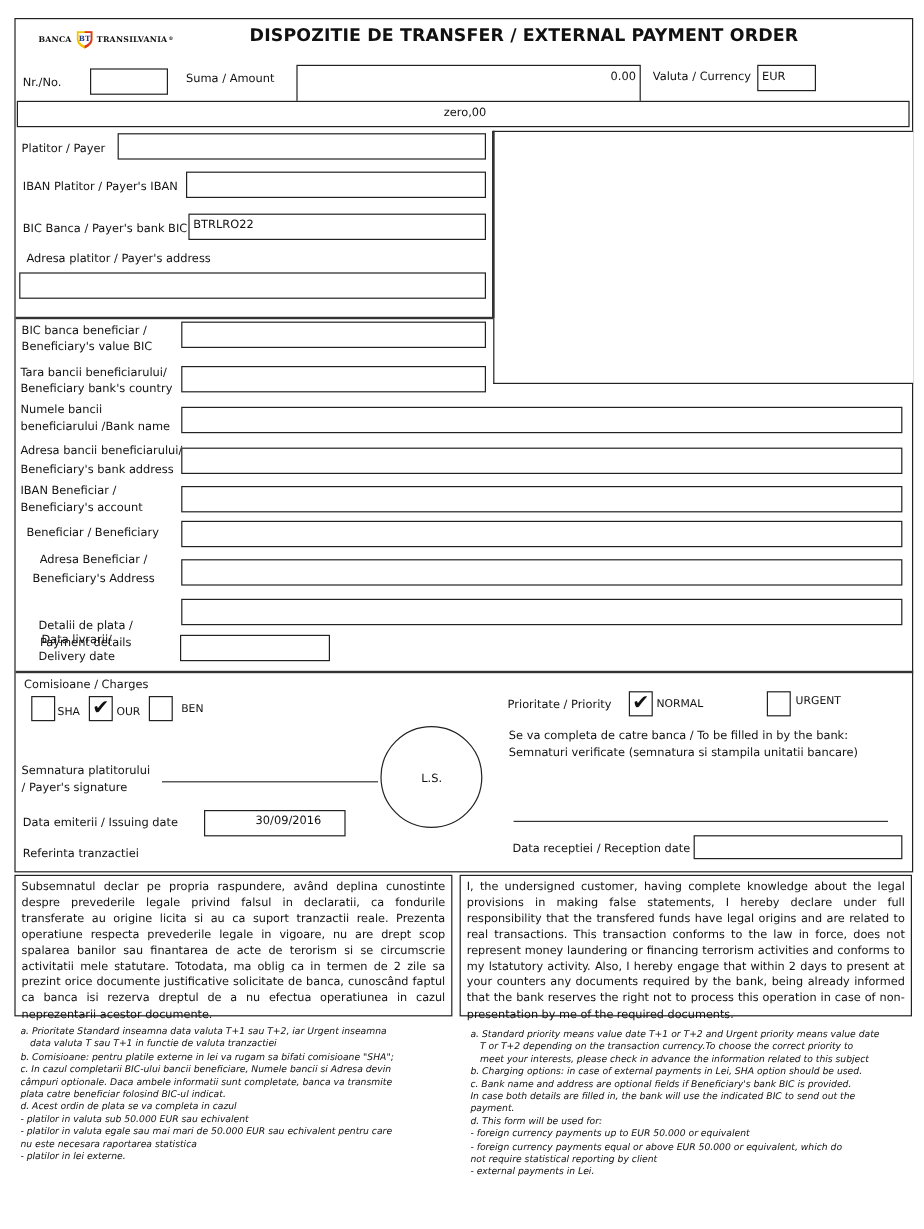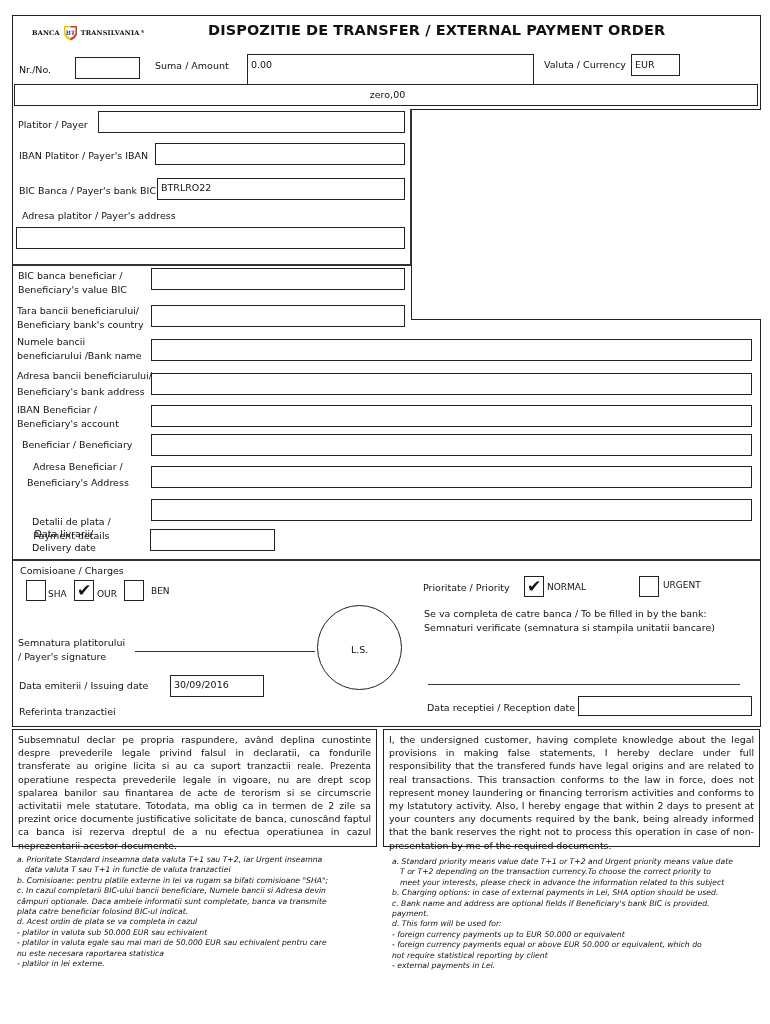--- a/index.html
+++ b/index.html
@@ -39,21 +39,21 @@
     </svg>
   </span>
   <span class="logo-text">TRANSILVANIA</span>
   <span class="logo-text" style="font-size:4px;margin-left:-2px;margin-top:-4px;">®</span>
 </div>
 <div class="title">DISPOZITIE DE TRANSFER / EXTERNAL PAYMENT ORDER</div>
 
 <div class="lbl" style="left:19px;top:62px;">Nr./No.</div>
 <div class="box" style="left:75px;top:57px;width:65px;height:22px;"><span class="val"></span></div>
 <div class="lbl" style="left:155px;top:58px;">Suma / Amount</div>
-<div class="box" style="left:247px;top:54px;width:287px;height:40px;text-align:left;"><span class="val" style="padding-right:3px;line-height:20px;">0.00</span></div>
+<div class="box" style="left:247px;top:54px;width:287px;height:40px;text-align:right;"><span class="val" style="padding-right:3px;line-height:20px;">0.00</span></div>
 <div class="lbl" style="left:544px;top:57px;">Valuta / Currency</div>
 <div class="box" style="left:631px;top:54px;width:49px;height:22px;"><span class="val" style="line-height:20px;">EUR</span></div>
 
 <div class="box" style="left:14px;top:84px;width:744px;height:22px;text-align:center;"><span class="val" style="line-height:20px;">zero,00</span></div>
 
 <div class="lbl" style="left:18px;top:117px;">Platitor / Payer</div>
 <div class="box" style="left:98px;top:111px;width:307px;height:22px;"><span class="val"></span></div>
 
 <div class="lbl" style="left:19px;top:148px;">IBAN Platitor / Payer's IBAN</div>
 <div class="box" style="left:155px;top:143px;width:250px;height:22px;"><span class="val"></span></div>
@@ -144,21 +144,21 @@
   <div>Semnatura platitorului</div>
   <div>/ Payer's signature</div>
 </div>
 <div class="line" style="left:135px;top:651px;width:180px;"></div>
 <div class="circle" style="left:317px;top:605px;width:85px;height:85px;"></div>
 <div class="lbl" style="left:351px;top:642px;">L.S.</div>
 
 <div class="line" style="left:428px;top:684px;width:312px;"></div>
 
 <div class="lbl" style="left:19px;top:678px;">Data emiterii / Issuing date</div>
-<div class="box" style="left:170px;top:675px;width:94px;height:22px;"><span class="val">30/09/2016</span></div>
+<div class="box" style="left:170px;top:675px;width:118px;height:22px;padding-left:39px;"><span class="val">30/09/2016</span></div>
 
 <div class="lbl" style="left:19px;top:704px;">Referinta tranzactiei</div>
 
 <div class="lbl" style="left:427px;top:700px;">Data receptiei / Reception date</div>
 <div class="box" style="left:578px;top:696px;width:174px;height:20px;"><span class="val"></span></div>
 
 <div class="legal" style="left:12px;top:729px;width:365px;height:118px;">Subsemnatul declar pe propria raspundere, având deplina cunostinte despre prevederile legale privind falsul in declaratii, ca fondurile transferate au origine licita si au ca suport tranzactii reale. Prezenta operatiune respecta prevederile legale in vigoare, nu are drept scop spalarea banilor sau finantarea de acte de terorism si se circumscrie activitatii mele statutare. Totodata, ma oblig ca in termen de 2 zile sa prezint orice documente justificative solicitate de banca, cunoscând faptul ca banca isi rezerva dreptul de a nu efectua operatiunea in cazul neprezentarii acestor documente.</div>
 <div class="legal" style="left:383px;top:729px;width:377px;height:118px;">I, the undersigned customer, having complete knowledge about the legal provisions in making false statements, I hereby declare under full responsibility that the transfered funds have legal origins and are related to real transactions. This transaction conforms to the law in force, does not represent money laundering or financing terrorism activities and conforms to my lstatutory activity. Also, I hereby engage that within 2 days to present at your counters any documents required by the bank, being already informed that the bank reserves the right not to process this operation in case of non-presentation by me of the required documents.</div>
 
 <div class="notes" style="left:17px;top:855px;">
@@ -174,19 +174,20 @@
   <div>nu este necesara raportarea statistica</div>
   <div>- platilor in lei externe.</div>
 </div>
 
 <div class="notes" style="left:392px;top:857px;">
   <div>a. Standard priority means value date T+1 or T+2 and Urgent priority means  value date</div>
   <div class="indent">T or T+2 depending on the transaction currency.To choose the correct priority to</div>
   <div class="indent">meet your interests, please check in advance the information related to this subject</div>
   <div>b. Charging options: in case of external payments in Lei, SHA option should be used.</div>
   <div>c. Bank name and address are optional fields if Beneficiary's bank BIC is provided.</div>
+  <div>In case both details are filled in, the bank will use the indicated BIC to send out the</div>
   <div>payment.</div>
   <div>d. This form will be used for:</div>
   <div>- foreign currency payments up to EUR 50.000 or equivalent</div>
   <div>- foreign currency payments equal or above EUR 50.000 or equivalent, which do</div>
   <div>not require statistical reporting by client</div>
   <div>- external payments in Lei.</div>
 </div>
 
 </body></html>

